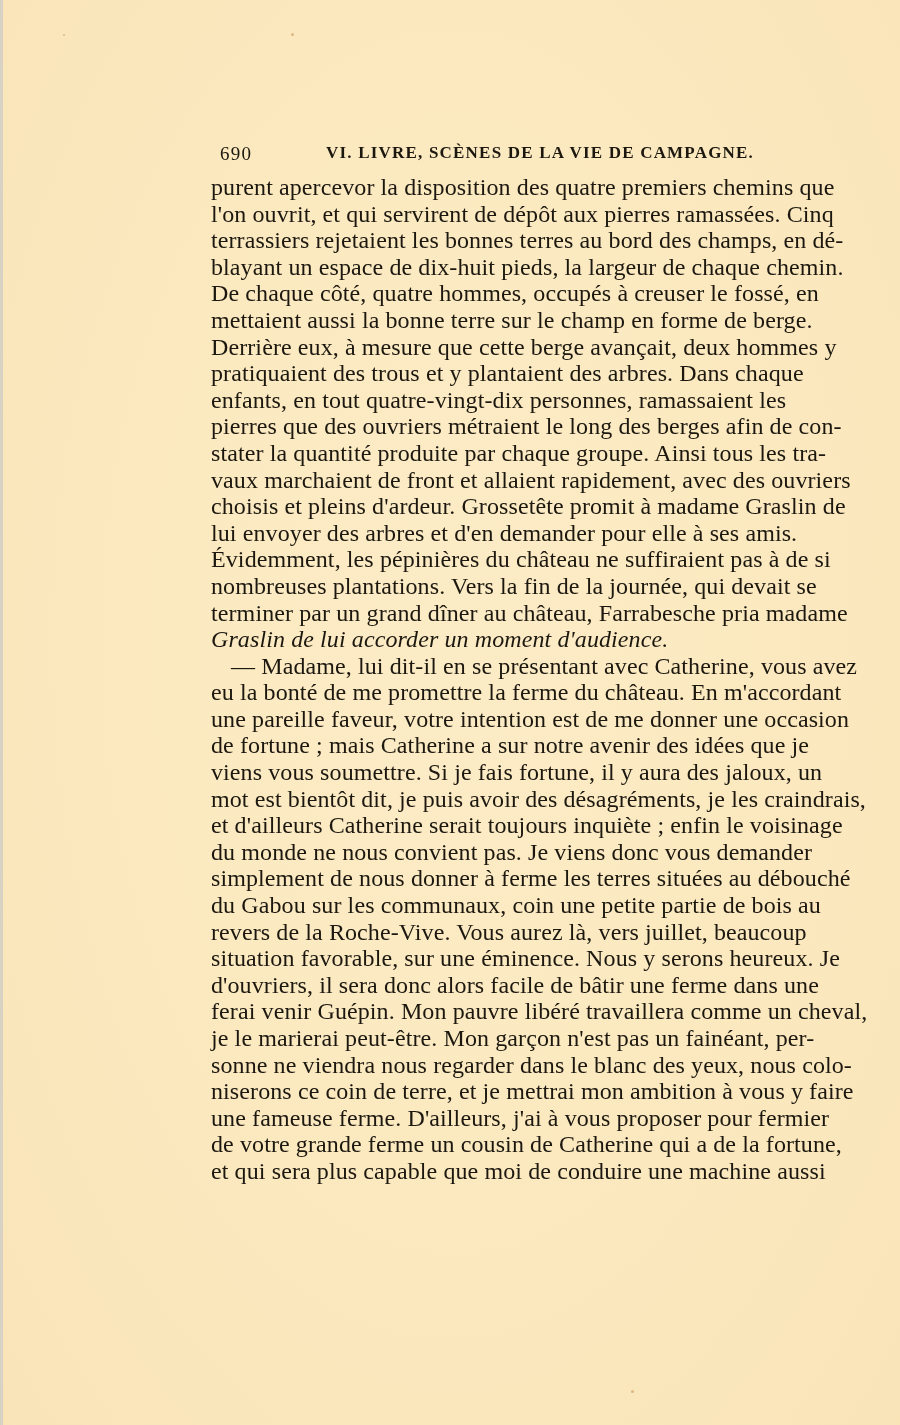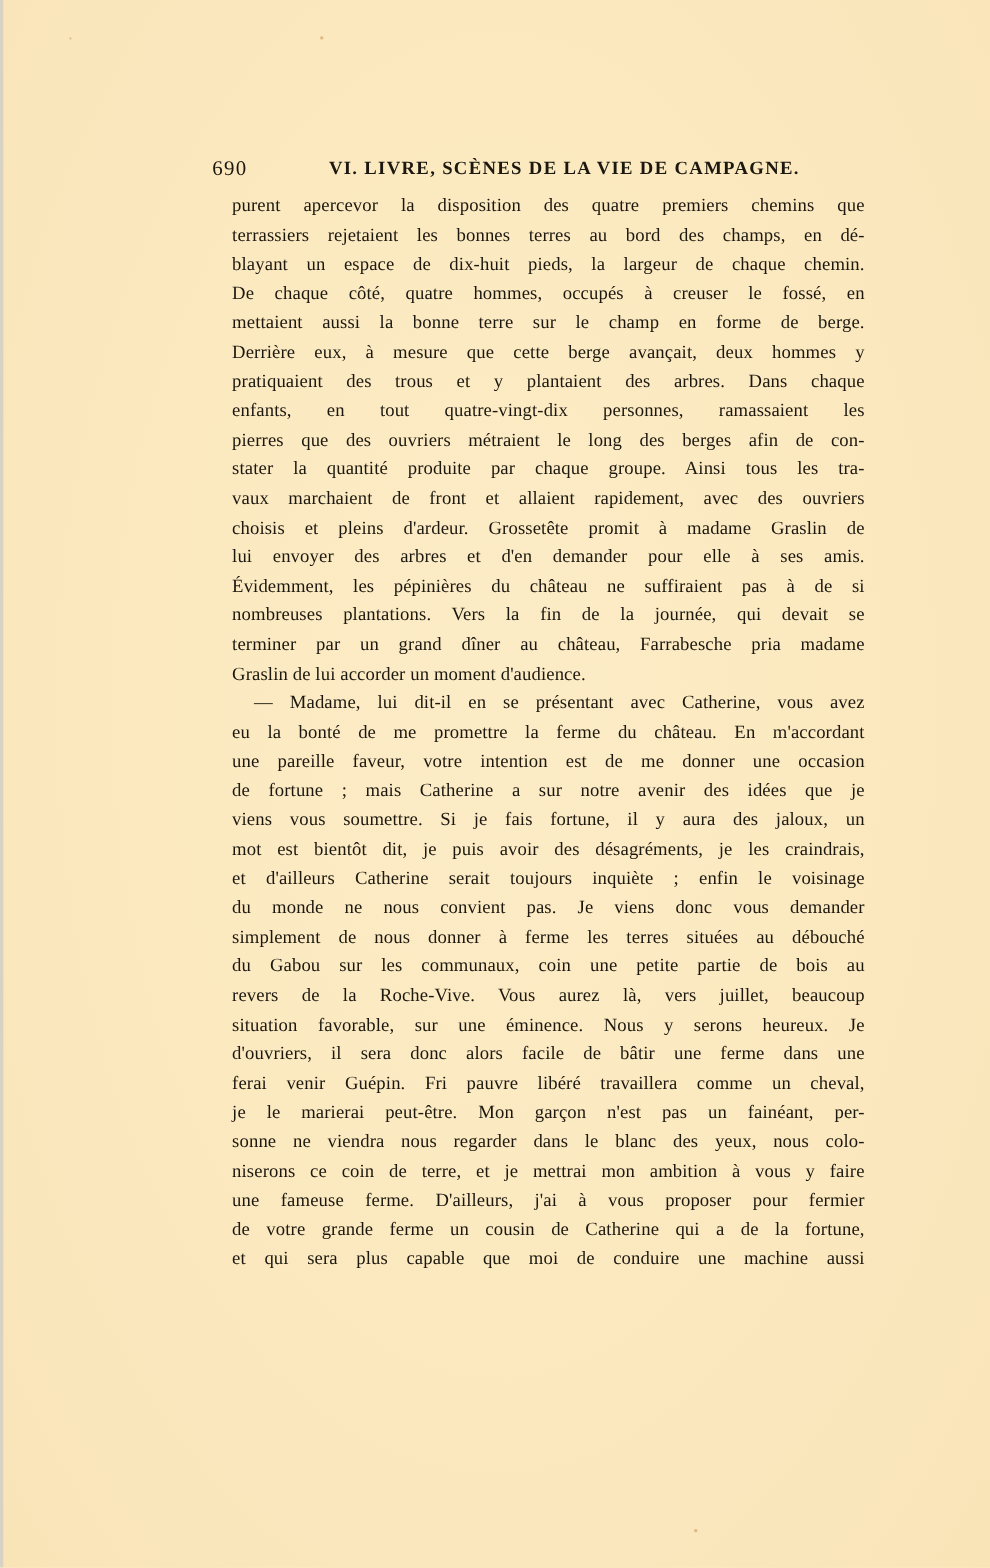--- a/index.html
+++ b/index.html
@@ -15,21 +15,21 @@
     .page {
       position: absolute;
       left: 0; top: 0;
       width: 900px; height: 1425px;
       background: radial-gradient(ellipse at 50% 45%, #fcecc6 0%, #fbe8be 60%, #f9e4b8 100%);
       border-left: 3px solid #d8d2c4;
       box-sizing: border-box;
     }
     .header {
       position: absolute;
-      left: 190px;
+      left: 217px;
       top: 143px;
       width: 578px;
       height: 24px;
       font-size: 17px;
       font-weight: bold;
       letter-spacing: 1.2px;
       white-space: nowrap;
     }
     .header .pageno {
       position: absolute;
@@ -46,28 +46,29 @@
     }
     .body-text {
       position: absolute;
       left: 208px;
       top: 174px;
       width: 575px;
     }
     .line {
       height: 26.6px;
       line-height: 26.6px;
-      font-size: 17px;
+      font-size: 24px;
       white-space: nowrap;
       text-align: justify;
       text-align-last: justify;
       letter-spacing: 0.1px;
     }
     .line.last {
       text-align-last: left;
+      font-style: italic;
     }
     .line.indent {
       padding-left: 20px;
     }
     .speck {
       position: absolute;
       width: 3px; height: 3px;
       border-radius: 50%;
       background: #c99a5a;
       opacity: 0.6;
@@ -83,20 +84,21 @@
   <span class="speck" style="left:60px;top:34px;width:2px;height:2px;"></span>
 
   <div class="header">
     <span class="pageno">690</span>
     <span class="running">VI. LIVRE, SCÈNES DE LA VIE DE CAMPAGNE.</span>
   </div>
 
   <div class="body-text">
 
     <div class="line">purent apercevor la disposition des quatre premiers chemins que</div>
+    <div class="line">l'on ouvrit, et qui servirent de dépôt aux pierres ramassées. Cinq</div>
     <div class="line">terrassiers rejetaient les bonnes terres au bord des champs, en dé-</div>
     <div class="line">blayant un espace de dix-huit pieds, la largeur de chaque chemin.</div>
     <div class="line">De chaque côté, quatre hommes, occupés à creuser le fossé, en</div>
     <div class="line">mettaient aussi la bonne terre sur le champ en forme de berge.</div>
     <div class="line">Derrière eux, à mesure que cette berge avançait, deux hommes y</div>
     <div class="line">pratiquaient des trous et y plantaient des arbres. Dans chaque</div>
     <div class="line">enfants, en tout quatre-vingt-dix personnes, ramassaient les</div>
     <div class="line">pierres que des ouvriers métraient le long des berges afin de con-</div>
     <div class="line">stater la quantité produite par chaque groupe. Ainsi tous les tra-</div>
     <div class="line">vaux marchaient de front et allaient rapidement, avec des ouvriers</div>
@@ -113,21 +115,21 @@
     <div class="line">de fortune ; mais Catherine a sur notre avenir des idées que je</div>
     <div class="line">viens vous soumettre. Si je fais fortune, il y aura des jaloux, un</div>
     <div class="line">mot est bientôt dit, je puis avoir des désagréments, je les craindrais,</div>
     <div class="line">et d'ailleurs Catherine serait toujours inquiète ; enfin le voisinage</div>
     <div class="line">du monde ne nous convient pas. Je viens donc vous demander</div>
     <div class="line">simplement de nous donner à ferme les terres situées au débouché</div>
     <div class="line">du Gabou sur les communaux, coin une petite partie de bois au</div>
     <div class="line">revers de la Roche-Vive. Vous aurez là, vers juillet, beaucoup</div>
     <div class="line">situation favorable, sur une éminence. Nous y serons heureux. Je</div>
     <div class="line">d'ouvriers, il sera donc alors facile de bâtir une ferme dans une</div>
-    <div class="line">ferai venir Guépin. Fri pauvre libéré travaillera comme un cheval,</div>
+    <div class="line">ferai venir Guépin. Mon pauvre libéré travaillera comme un cheval,</div>
     <div class="line">je le marierai peut-être. Mon garçon n'est pas un fainéant, per-</div>
     <div class="line">sonne ne viendra nous regarder dans le blanc des yeux, nous colo-</div>
     <div class="line">niserons ce coin de terre, et je mettrai mon ambition à vous y faire</div>
     <div class="line">une fameuse ferme. D'ailleurs, j'ai à vous proposer pour fermier</div>
     <div class="line">de votre grande ferme un cousin de Catherine qui a de la fortune,</div>
     <div class="line">et qui sera plus capable que moi de conduire une machine aussi</div>
   </div>
 </div>
 
 </body></html>

